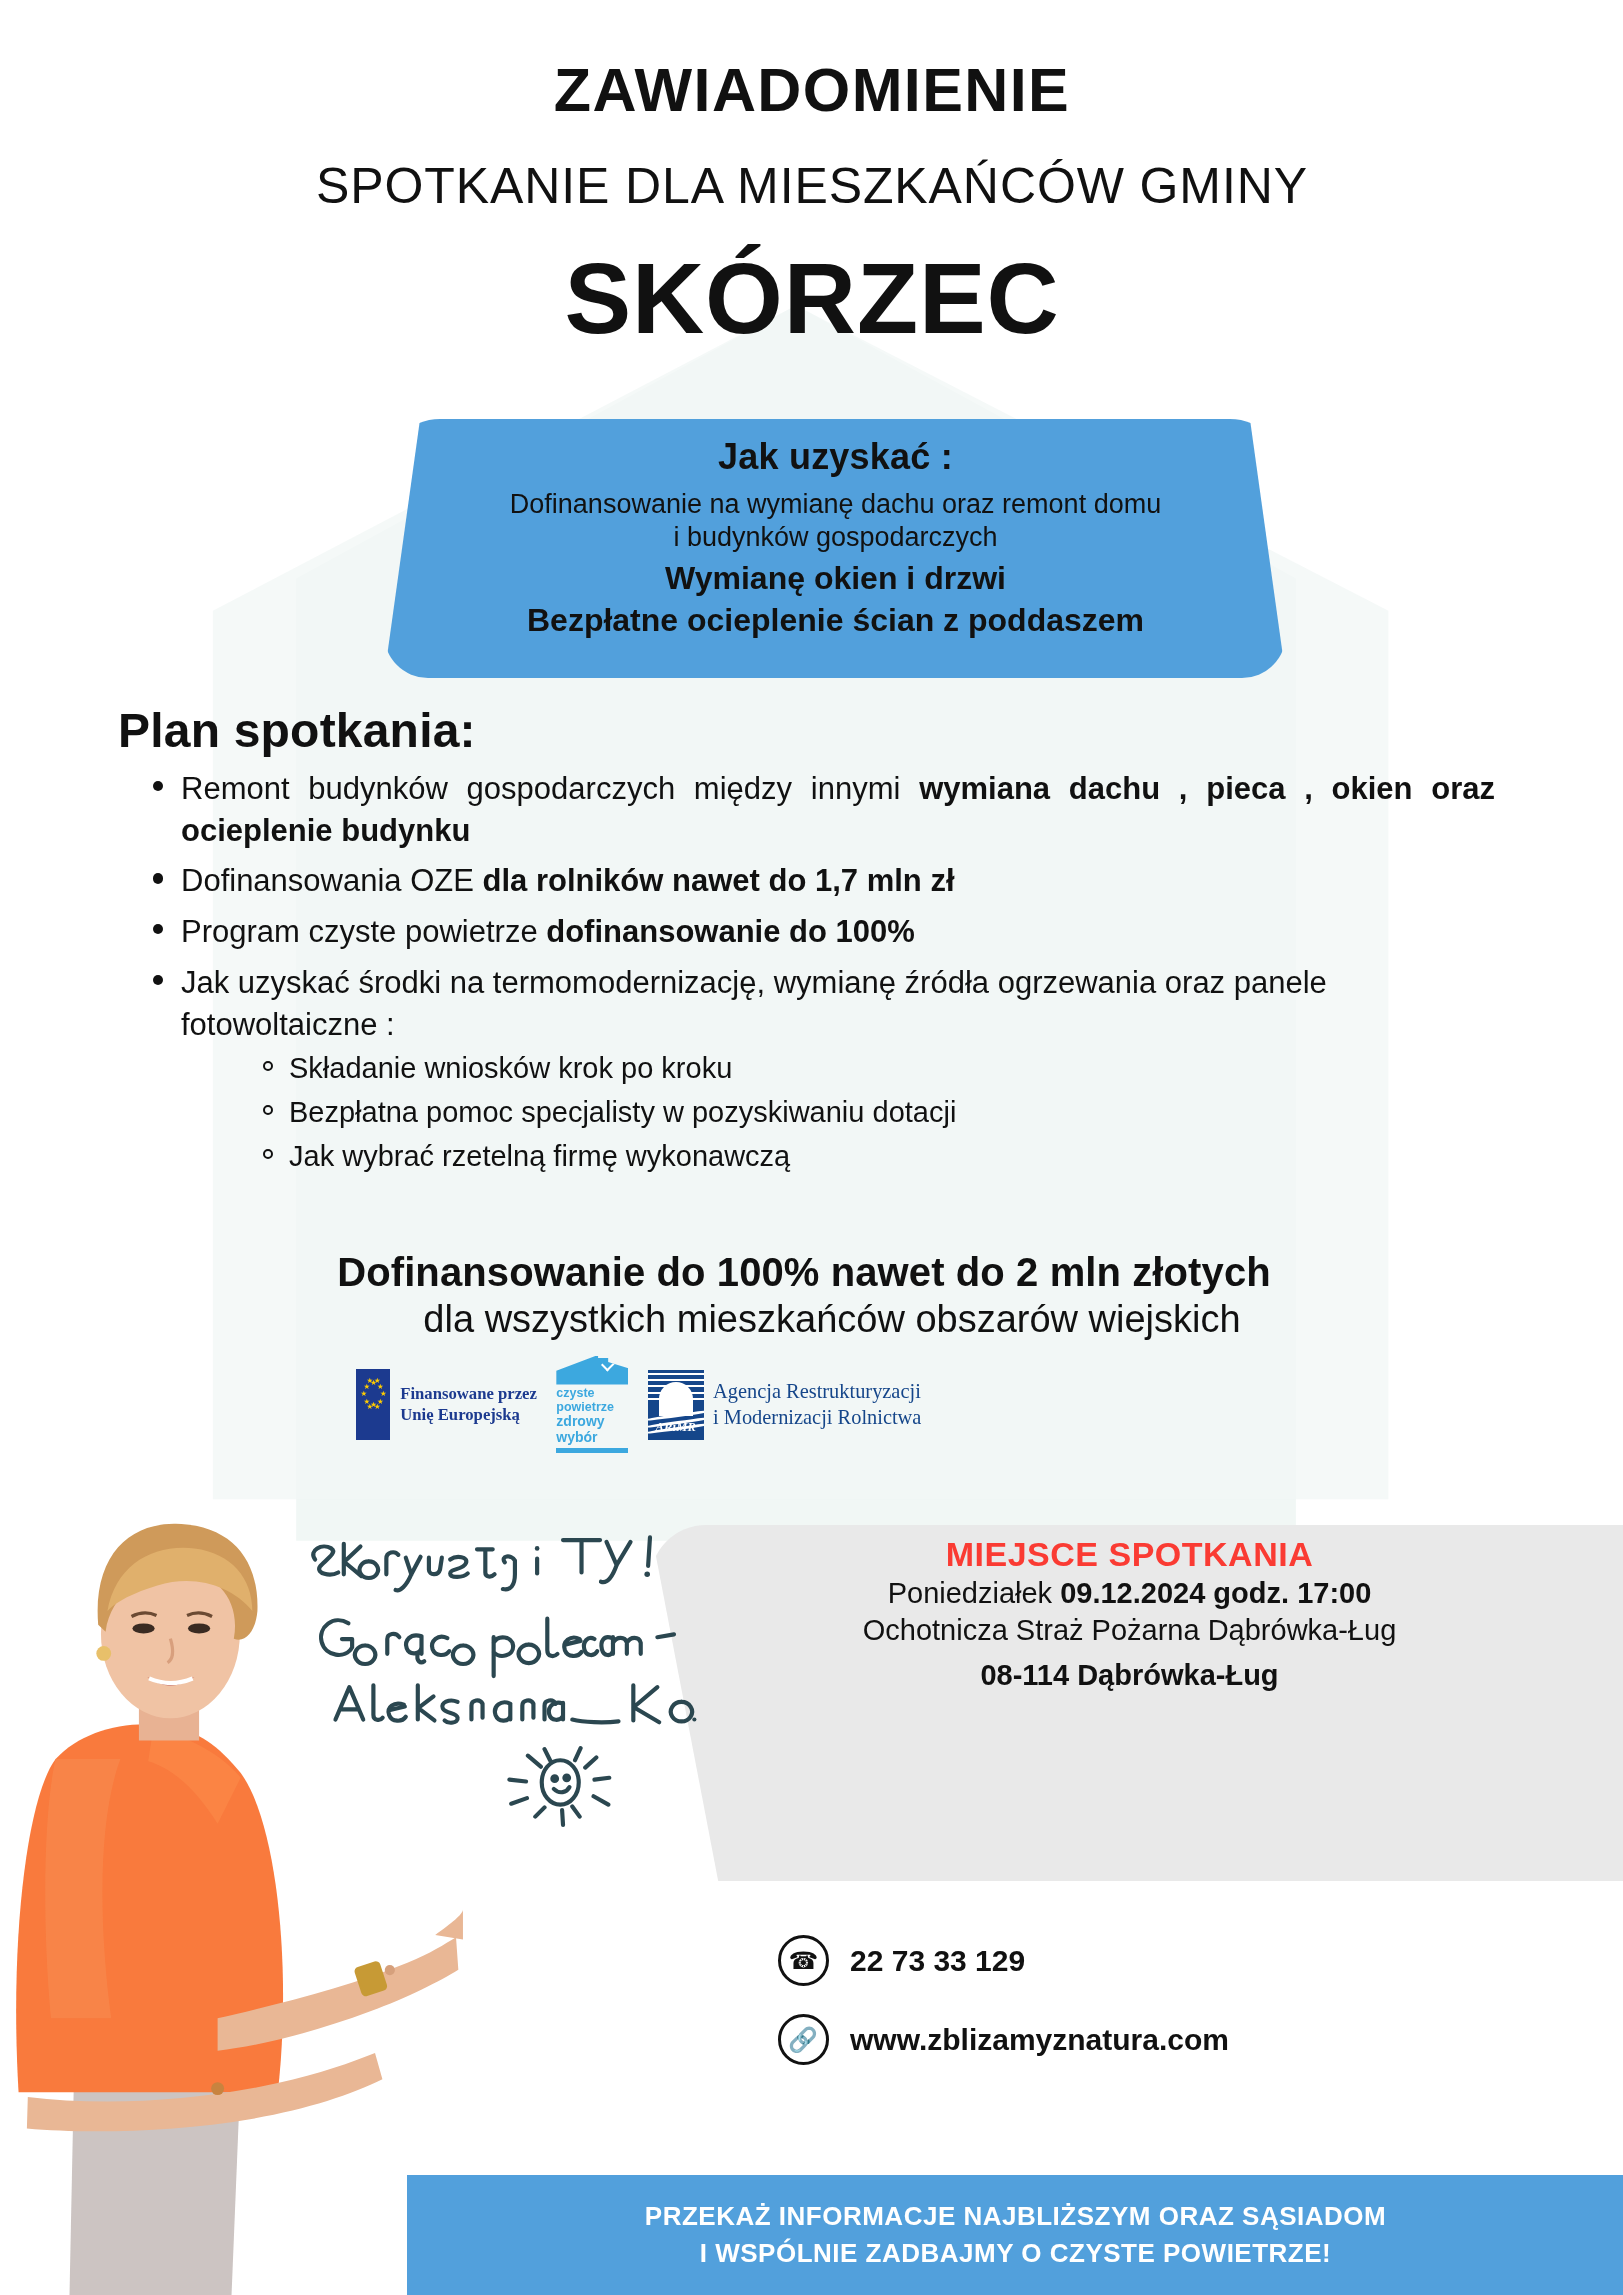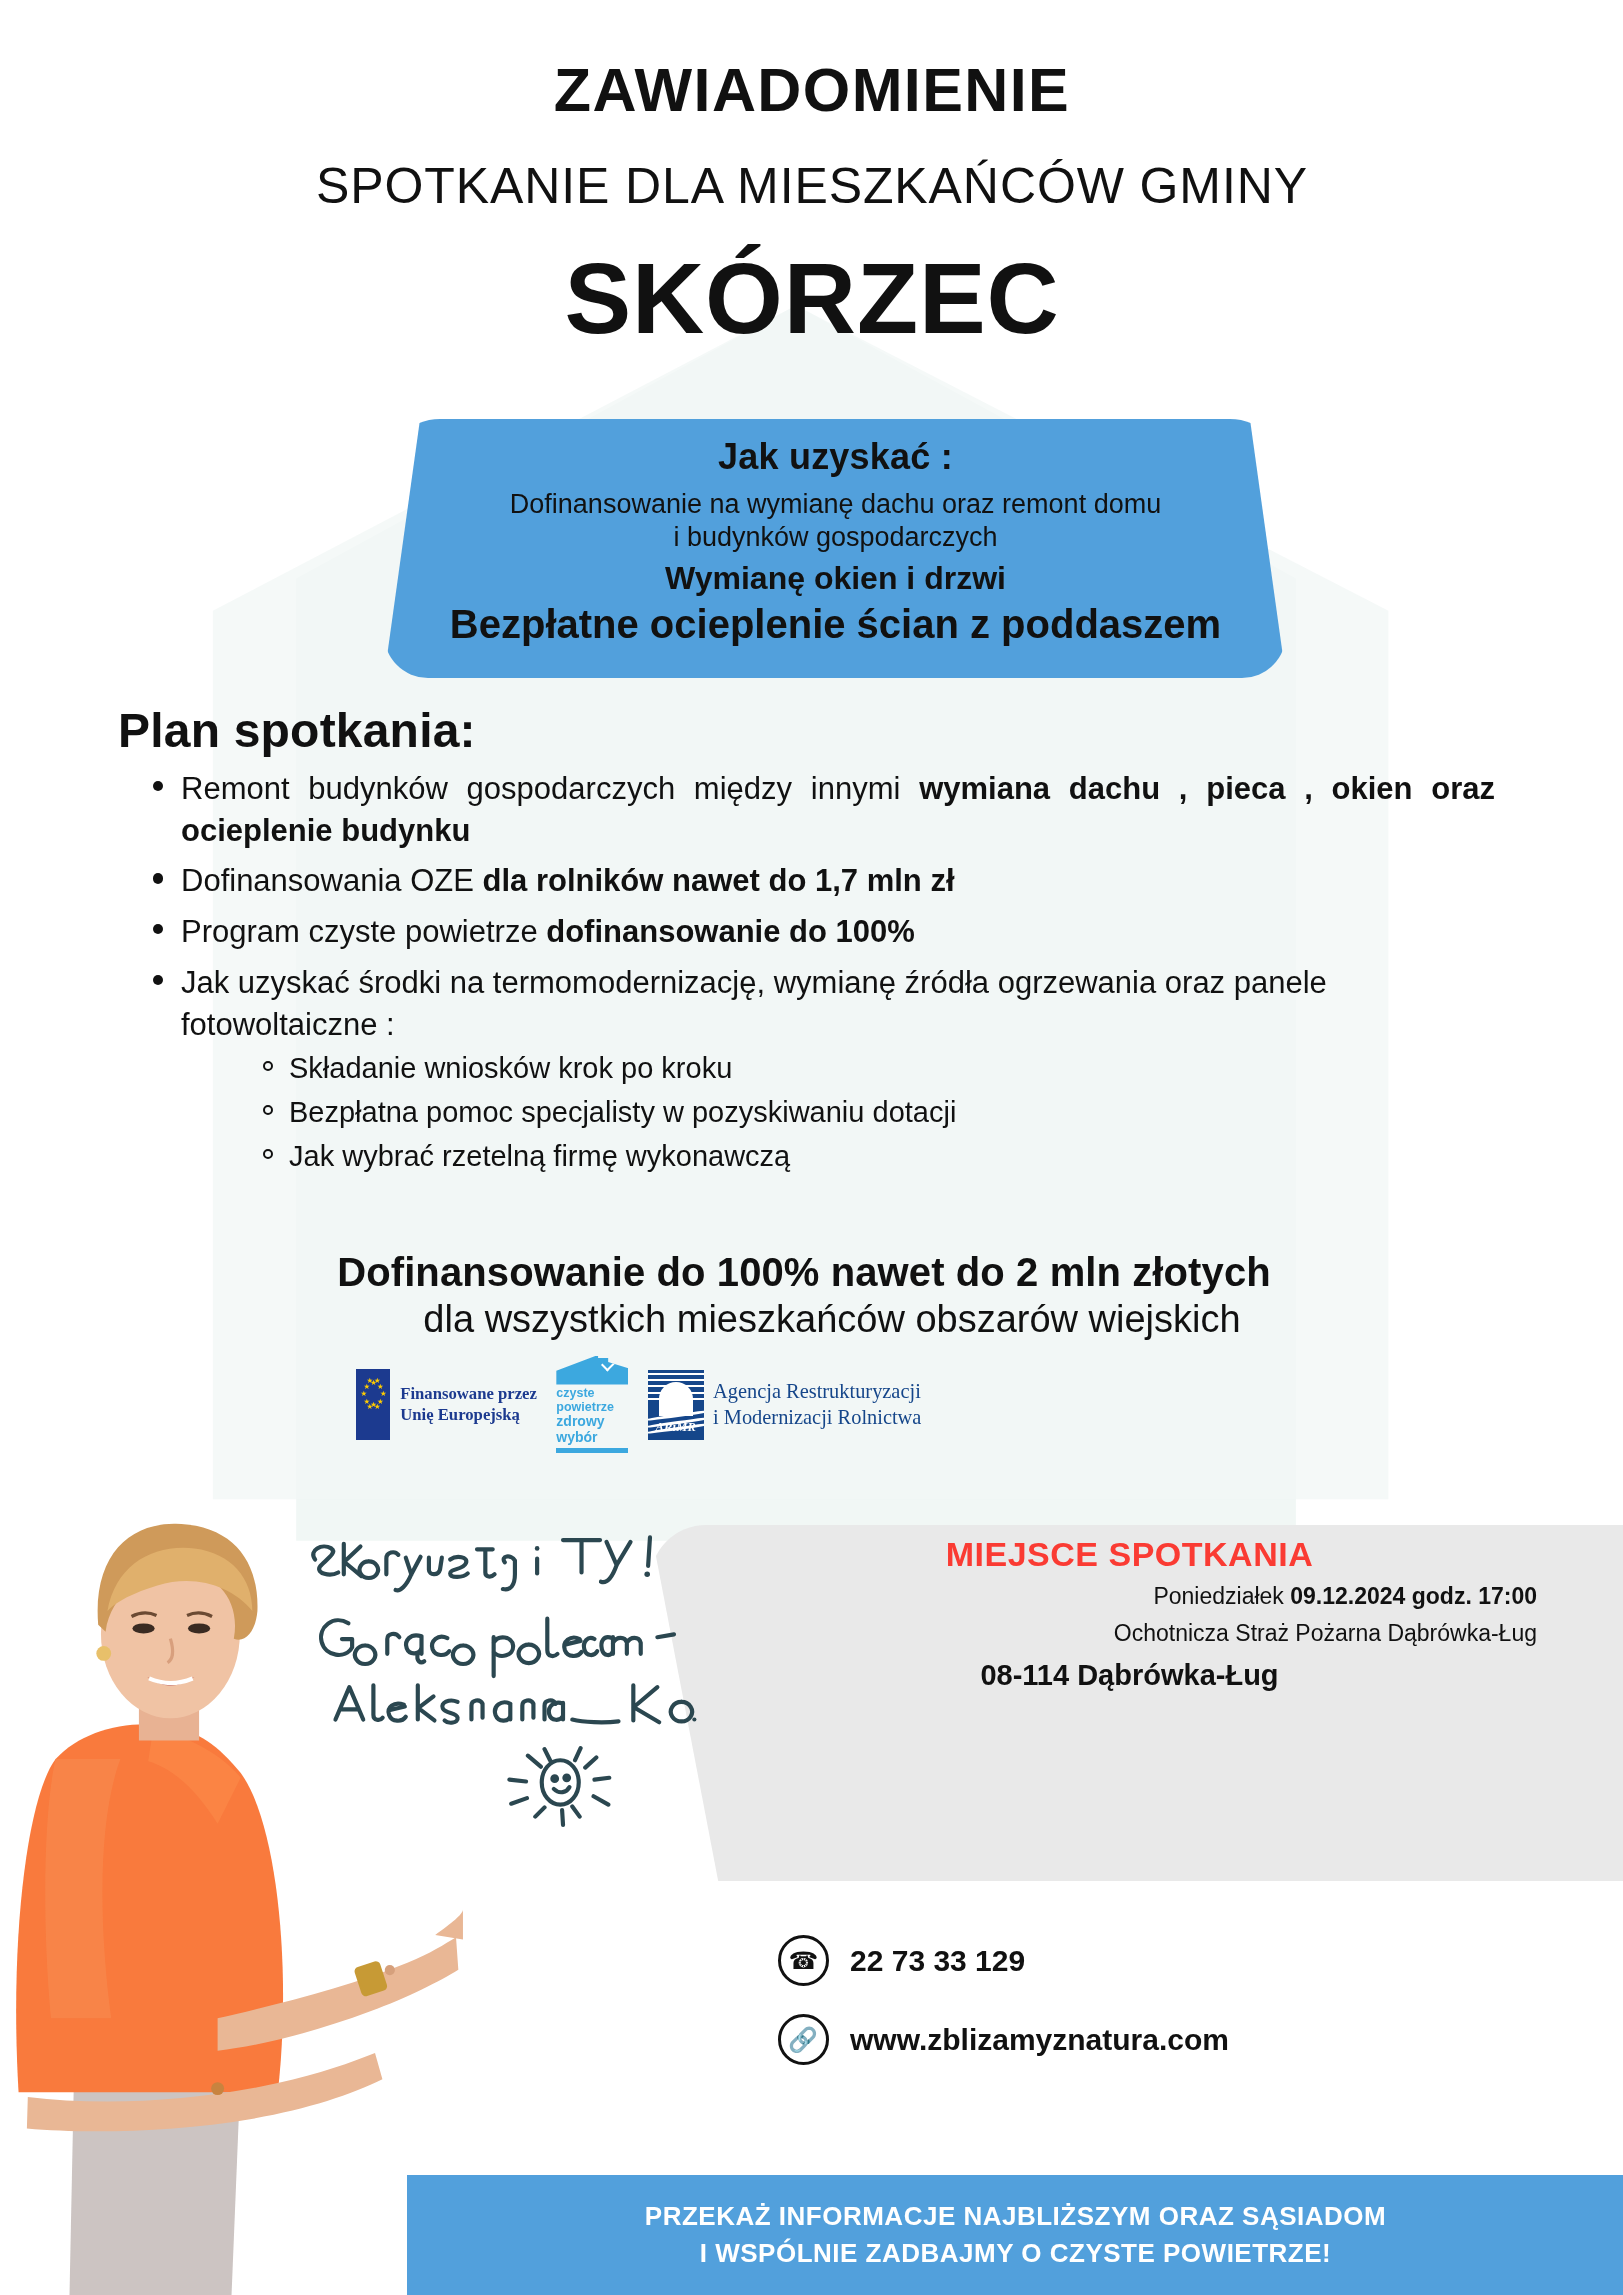--- a/index.html
+++ b/index.html
@@ -42,21 +42,21 @@
     z-index:4;
   }
   .blue-box-inner{
     position:absolute;left:366px;top:419px;width:939px;height:259px;
     z-index:6;text-align:center;color:#111;
   }
   .bb-title{font-size:36px;font-weight:800;margin-top:16.7px;letter-spacing:0.2px;}
   .bb-l1{font-size:27px;font-weight:400;margin-top:10.2px;line-height:1.22;}
   .bb-l2{font-size:27px;font-weight:400;line-height:1.22;}
   .bb-l3{font-size:32px;font-weight:800;margin-top:6.5px;}
-  .bb-l4{font-size:40px;font-weight:800;margin-top:4.6px;}
+  .bb-l4{font-size:32px;font-weight:800;margin-top:4.6px;}
 
   
   .plan-title{
     position:absolute;left:118px;top:703px;
     font-size:48px;font-weight:900;z-index:6;letter-spacing:0.2px;
   }
   .plan-list{
     position:absolute;left:139px;top:768px;width:1356px;z-index:6;
   }
   .li{position:relative;padding-left:42px;margin-bottom:9.3px;font-size:31px;line-height:1.34;}
@@ -131,21 +131,21 @@
   
   .grey-box{
     position:absolute;left:650px;top:1525px;width:974px;height:356px;
     background:#e9e9e9;border-radius:56px 0 0 56px;z-index:3;
     clip-path:polygon(0% 0%, 100% 0%, 100% 100%, 7% 100%);
   }
   .meet{
     position:absolute;left:722px;top:1527px;width:815px;text-align:center;z-index:6;
   }
   .meet-title{font-size:34px;font-weight:900;color:#fa3b33;letter-spacing:0.5px;margin-top:8.3px;}
-  .meet-l{font-size:23px;font-weight:400;margin-top:9px;line-height:1.2;text-align:right;}
+  .meet-l{font-size:29px;font-weight:400;margin-top:2px;line-height:1.2;}
   .meet-l b{font-weight:800;}
   .meet-b{font-size:29px;font-weight:800;margin-top:10.2px;line-height:1.2;}
 
   
   .contact{position:absolute;left:778px;top:1935px;z-index:6;}
   .c-row{display:flex;align-items:center;gap:21px;margin-bottom:28px;}
   .c-icon{
     width:45px;height:45px;border:3.2px solid #111;border-radius:50%;
     display:flex;align-items:center;justify-content:center;flex:0 0 auto;
     font-size:24px;line-height:1;

